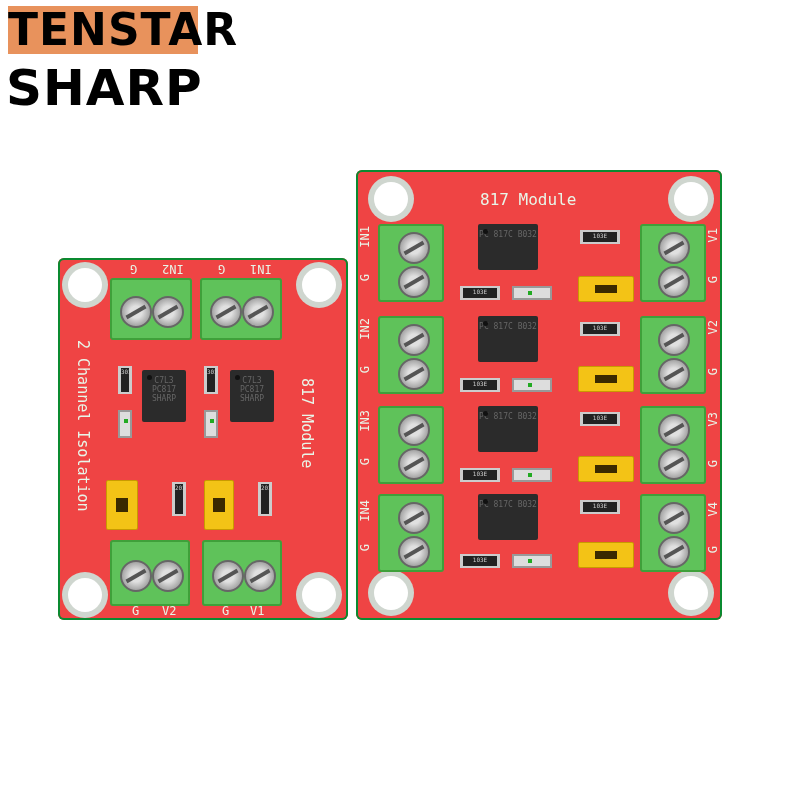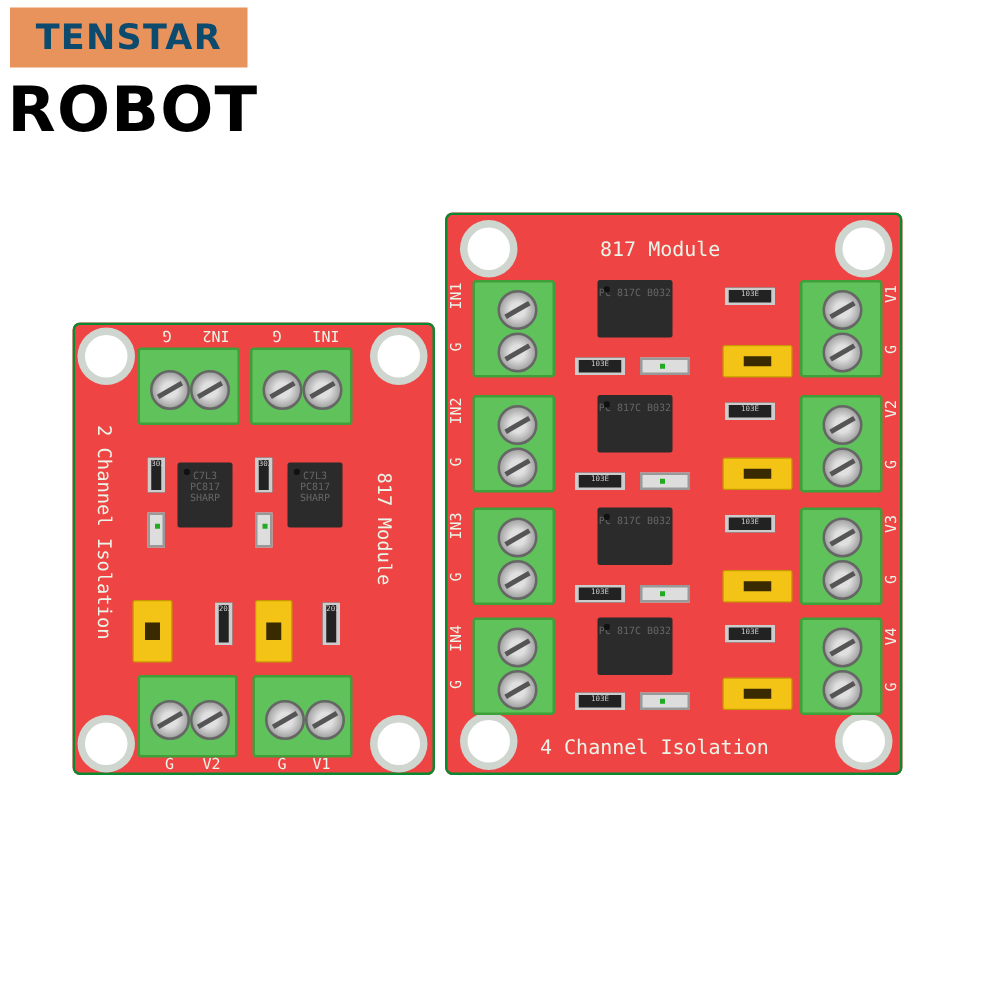--- a/index.html
+++ b/index.html
@@ -1,38 +1,38 @@
 <!DOCTYPE html>
 <html><head>
 <meta charset="utf-8">
 <style>
   html,body{margin:0;padding:0;background:#ffffff;}
   body{width:800px;height:800px;position:relative;overflow:hidden;font-family:"DejaVu Sans",sans-serif;}
-  .logo-top{position:absolute;left:8px;top:6px;width:190px;height:48px;background:#e8925c;color:#0c4a6e;font-weight:900;font-size:28px;line-height:48px;text-align:center;letter-spacing:1px;font-family:"DejaVu Sans",sans-serif;}
+  .logo-top{position:absolute;left:8px;top:6px;width:190px;height:48px;background:#e8925c;color:#000000;font-weight:900;font-size:44px;line-height:48px;text-align:center;letter-spacing:1px;font-family:"DejaVu Sans",sans-serif;}
   .logo-bot{position:absolute;left:6px;top:58px;width:200px;height:60px;color:#000;font-weight:900;font-size:50px;line-height:60px;letter-spacing:1px;font-family:"DejaVu Sans",sans-serif;}
   .pcb{position:absolute;background:#ef4444;border-radius:6px;box-shadow:inset 0 0 0 2px #0a8a30;}
   .hole{position:absolute;width:34px;height:34px;border-radius:50%;background:#fff;box-shadow:0 0 0 6px #cfd6cf;}
   .silk{position:absolute;color:#e8f5e8;font-family:"DejaVu Sans Mono",monospace;white-space:nowrap;}
   .term{position:absolute;background:#5fc25a;border:2px solid #3fa03a;border-radius:3px;}
   .screw{position:absolute;width:28px;height:28px;border-radius:50%;background:radial-gradient(circle,#e0e0e0 30%,#888 90%);border:2px solid #666;}
   .screw::after{content:"";position:absolute;left:3px;top:12px;width:22px;height:4px;background:#555;transform:rotate(-30deg);}
   .chip{position:absolute;background:#2b2b2b;border-radius:2px;color:#666;font-size:8px;font-family:"DejaVu Sans Mono",monospace;text-align:center;line-height:9px;padding-top:6px;box-sizing:border-box;}
   .chip::before{content:"";position:absolute;left:5px;top:5px;width:5px;height:5px;border-radius:50%;background:#111;}
   .res{position:absolute;background:#222;border:3px solid #ccc;border-top-width:2px;border-bottom-width:2px;color:#ccc;font-size:6px;text-align:center;font-family:"DejaVu Sans Mono",monospace;box-sizing:border-box;}
   .led{position:absolute;background:#ddd;border:2px solid #999;box-sizing:border-box;}
   .led::after{content:"";position:absolute;left:40%;top:30%;width:4px;height:4px;background:#2a2;}
   .jumper{position:absolute;background:#f3c316;border:1px solid #c99a00;border-radius:2px;}
   .jumper::after{content:"";position:absolute;left:30%;top:35%;width:40%;height:30%;background:#3a2a00;}
   .vert{writing-mode:vertical-rl;}
 </style>
 </head>
 <body>
 
 <div class="logo-top">TENSTAR</div>
-<div class="logo-bot">ROBOT</div>
+<div class="logo-bot">SHARP</div>
 
 <div class="pcb" style="left:58px;top:258px;width:290px;height:362px;">
   <div class="hole" style="left:10px;top:10px;"></div>
   <div class="hole" style="left:244px;top:10px;"></div>
   <div class="hole" style="left:10px;top:320px;"></div>
   <div class="hole" style="left:244px;top:320px;"></div>
 
   <div class="silk" style="left:72px;top:4px;font-size:12px;transform:rotate(180deg);">G</div>
   <div class="silk" style="left:104px;top:4px;font-size:12px;transform:rotate(180deg);">IN2</div>
   <div class="silk" style="left:160px;top:4px;font-size:12px;transform:rotate(180deg);">G</div>
@@ -78,21 +78,20 @@
   <div class="silk" style="left:192px;top:346px;font-size:12px;">V1</div>
 </div>
 
 <div class="pcb" style="left:356px;top:170px;width:366px;height:450px;">
   <div class="hole" style="left:18px;top:12px;"></div>
   <div class="hole" style="left:318px;top:12px;"></div>
   <div class="hole" style="left:18px;top:406px;"></div>
   <div class="hole" style="left:318px;top:406px;"></div>
 
   <div class="silk" style="left:124px;top:20px;font-size:16px;">817 Module</div>
-  <div class="silk" style="left:76px;top:418px;font-size:16px;">4 Channel Isolation</div>
 
   <div class="silk vert" style="left:2px;top:56px;font-size:12px;transform:rotate(180deg);">IN1</div>
   <div class="silk vert" style="left:2px;top:104px;font-size:12px;transform:rotate(180deg);">G</div>
   <div class="term" style="left:22px;top:54px;width:62px;height:74px;">
     <div class="screw" style="left:18px;top:6px;"></div>
     <div class="screw" style="left:18px;top:40px;"></div>
   </div>
   <div class="chip" style="left:122px;top:54px;width:60px;height:46px;">PC 817C B032</div>
   <div class="res" style="left:224px;top:60px;width:40px;height:14px;">103E</div>
   <div class="res" style="left:104px;top:116px;width:40px;height:14px;">103E</div>

